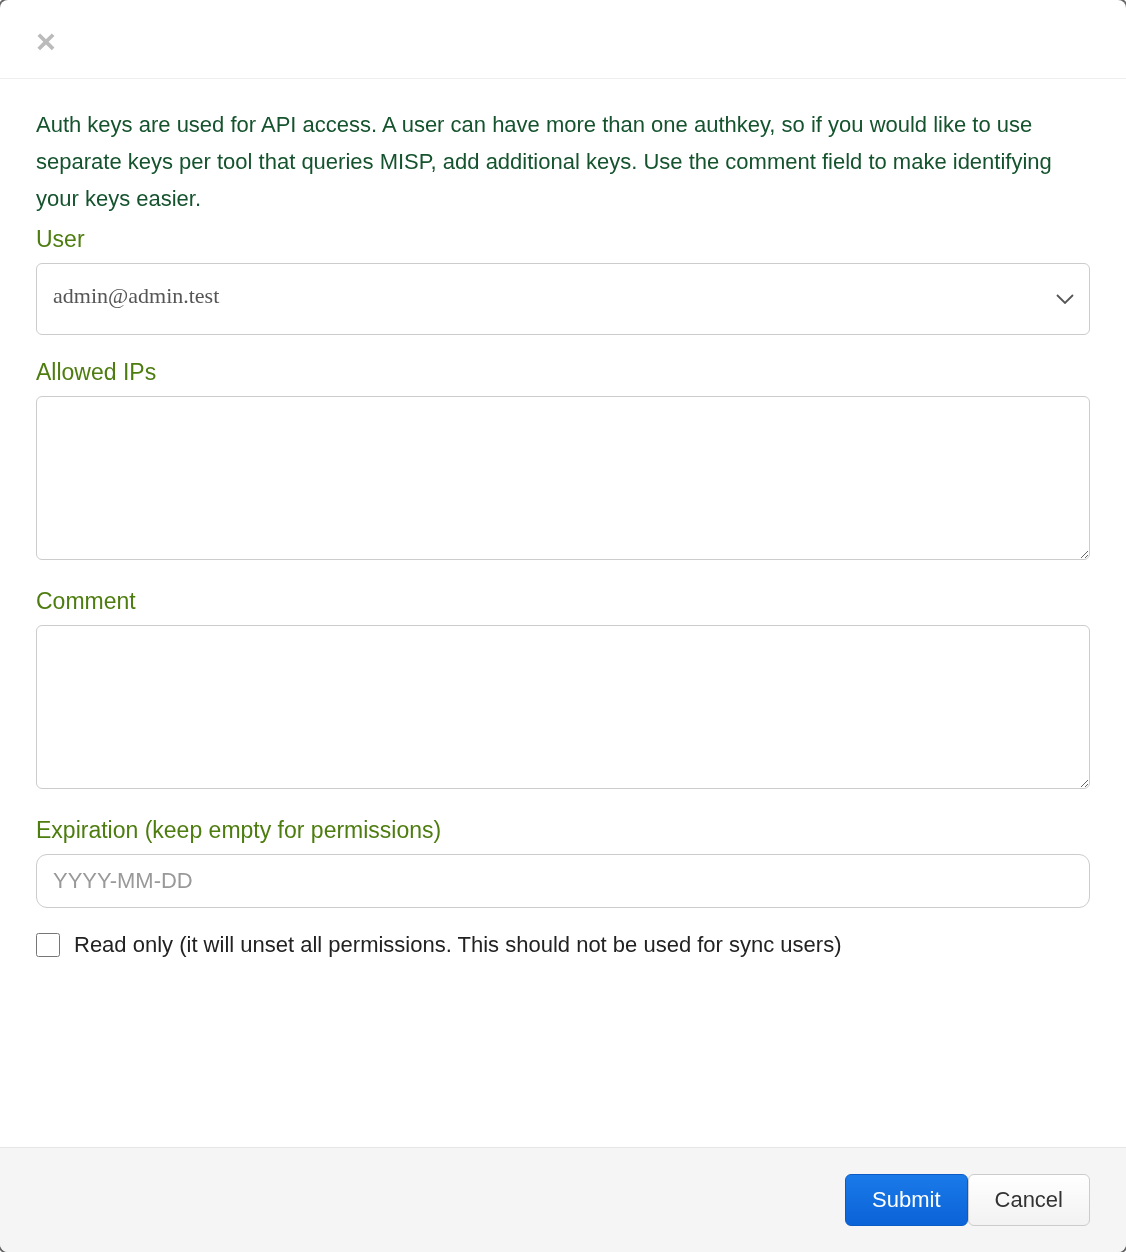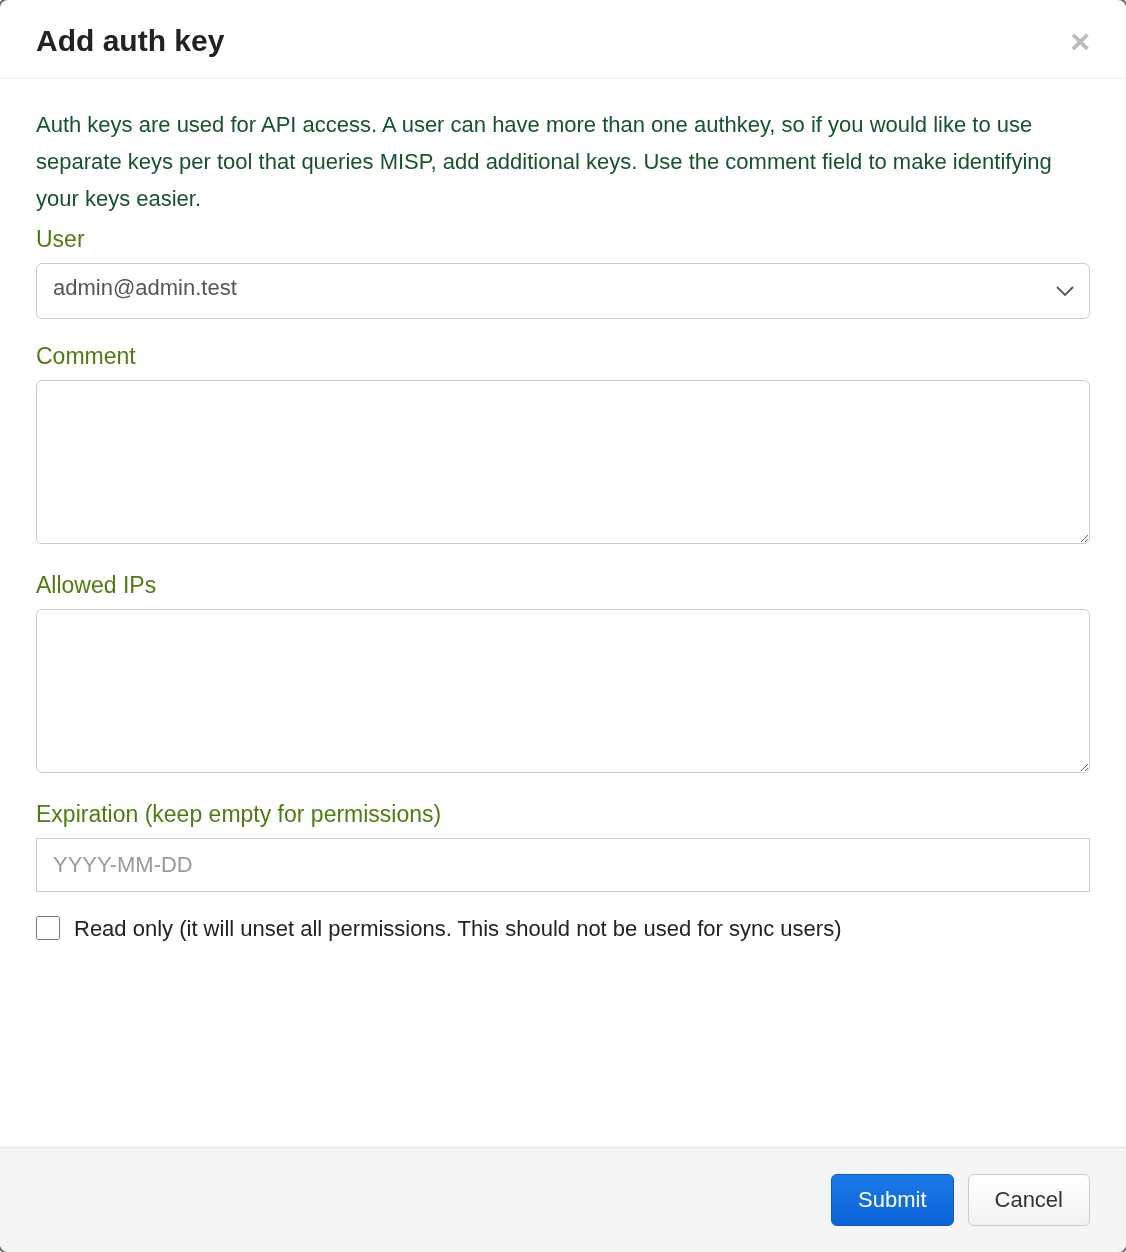--- a/index.html
+++ b/index.html
@@ -64,30 +64,31 @@
       font-size: 23px;
       color: #4d7c0f;
       margin-bottom: 10px;
     }
     .select-wrapper {
       position: relative;
       width: 100%;
     }
     .form-select {
       width: 100%;
-      height: 56px;
+      height: 72px;
       padding: 10px 44px 17px 16px;
       font-size: 22px;
       color: #555;
       border: 1px solid #ccc;
       border-radius: 6px;
       background: #fff;
       appearance: none;
       -webkit-appearance: none;
       cursor: pointer;
+      font-family: Liberation Serif, serif;
     }
     .select-chevron {
       position: absolute;
       right: 16px;
       top: 50%;
       transform: translateY(-50%);
       pointer-events: none;
       color: #555;
     }
     .form-textarea {
@@ -107,47 +108,48 @@
     .textarea-ips {
       height: 164px;
     }
     .form-input {
       width: 100%;
       height: 54px;
       padding: 10px 16px;
       font-size: 22px;
       color: #333;
       border: 1px solid #ccc;
-      border-radius: 0;
+      border-radius: 11px;
       background: #fff;
     }
     .form-input::placeholder {
       color: #999;
     }
     .checkbox-row {
       display: flex;
+      align-items: center;
       gap: 14px;
       margin-top: 0;
     }
     .form-checkbox {
       width: 24px;
       height: 24px;
       border: 1.5px solid #888;
       border-radius: 5px;
       cursor: pointer;
       flex-shrink: 0;
     }
     .checkbox-label {
       font-size: 22px;
       color: #222;
     }
     .modal-footer {
       display: flex;
       justify-content: flex-end;
-      gap: 14px;
+      gap: 0;
       padding: 26px 36px;
       background: #f5f5f5;
       border-top: 1px solid #e5e5e5;
     }
     .btn {
       padding: 12px 26px;
       font-size: 22px;
       border-radius: 6px;
       cursor: pointer;
       border: 1px solid transparent;
@@ -161,21 +163,20 @@
       background: linear-gradient(to bottom, #fff, #f2f2f2);
       color: #333;
       border: 1px solid #ccc;
     }
   </style>
 </head>
 <body>
 
 <div class="modal">
   <div class="modal-header">
-    <h2 class="modal-title">Add auth key</h2>
     <button class="close-btn" aria-label="Close">
       <span>×</span>
     </button>
   </div>
 
   <div class="modal-body">
     <p class="description">Auth keys are used for API access. A user can have more than one authkey, so if you would like to use separate keys per tool that queries MISP, add additional keys. Use the comment field to make identifying your keys easier.</p>
 
     <div class="form-group">
       <label class="form-label">User</label>
@@ -185,27 +186,27 @@
         </select>
         <span class="select-chevron">
           <svg width="18" height="10" viewBox="0 0 18 10">
               <path d="M1 1 L9 9 L17 1" fill="none" stroke="currentColor" stroke-width="1.8"></path>
             </svg>
         </span>
       </div>
     </div>
 
     <div class="form-group">
+      <label class="form-label">Allowed IPs</label>
+      <textarea class="form-textarea textarea-ips" style=""></textarea>
+    </div>
+
+    <div class="form-group">
       <label class="form-label">Comment</label>
       <textarea class="form-textarea textarea-comment" style=""></textarea>
-    </div>
-
-    <div class="form-group">
-      <label class="form-label">Allowed IPs</label>
-      <textarea class="form-textarea textarea-ips" style=""></textarea>
     </div>
 
     <div class="form-group">
       <label class="form-label">Expiration (keep empty for permissions)</label>
       <input type="text" class="form-input" placeholder="YYYY-MM-DD" style="">
     </div>
 
     <div class="checkbox-row">
       <input type="checkbox" class="form-checkbox" style="">
       <label class="checkbox-label">Read only (it will unset all permissions. This should not be used for sync users)</label>

